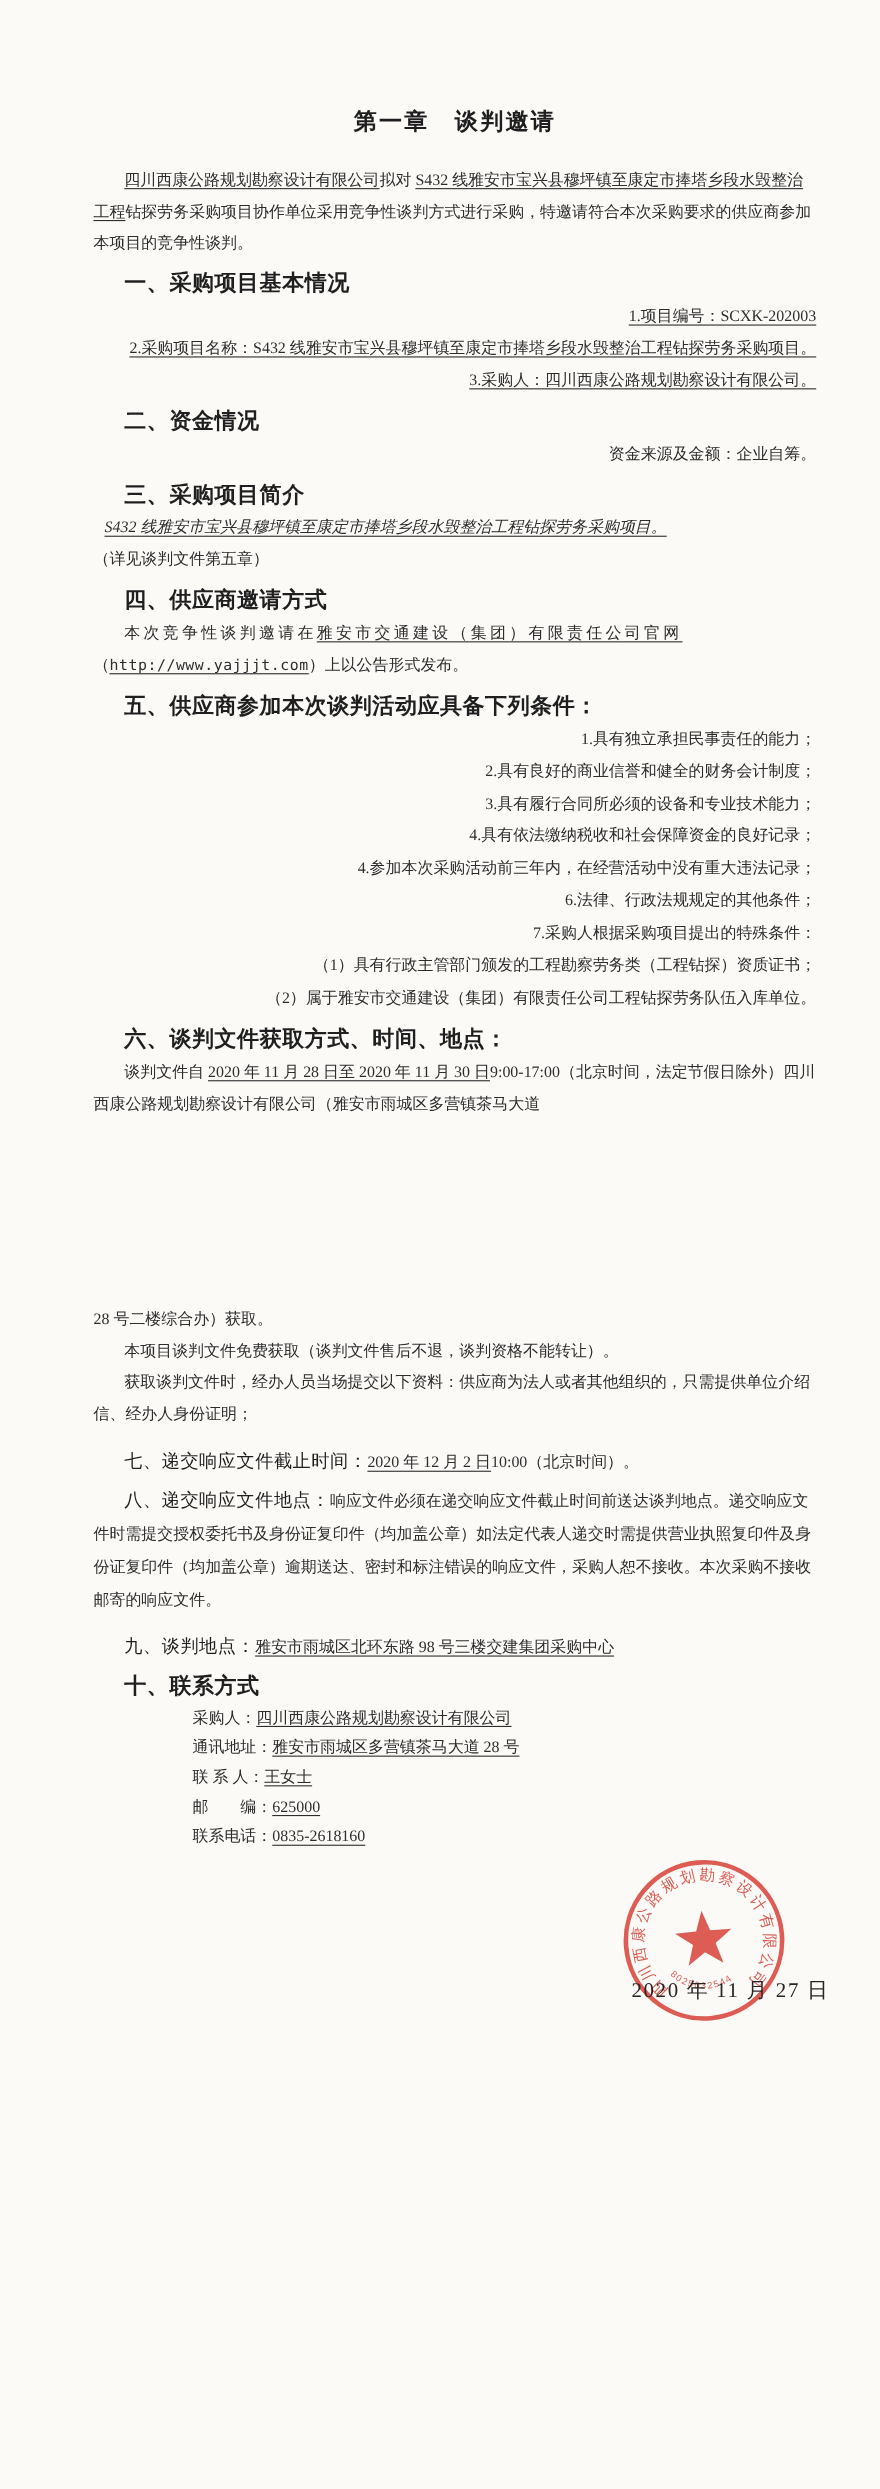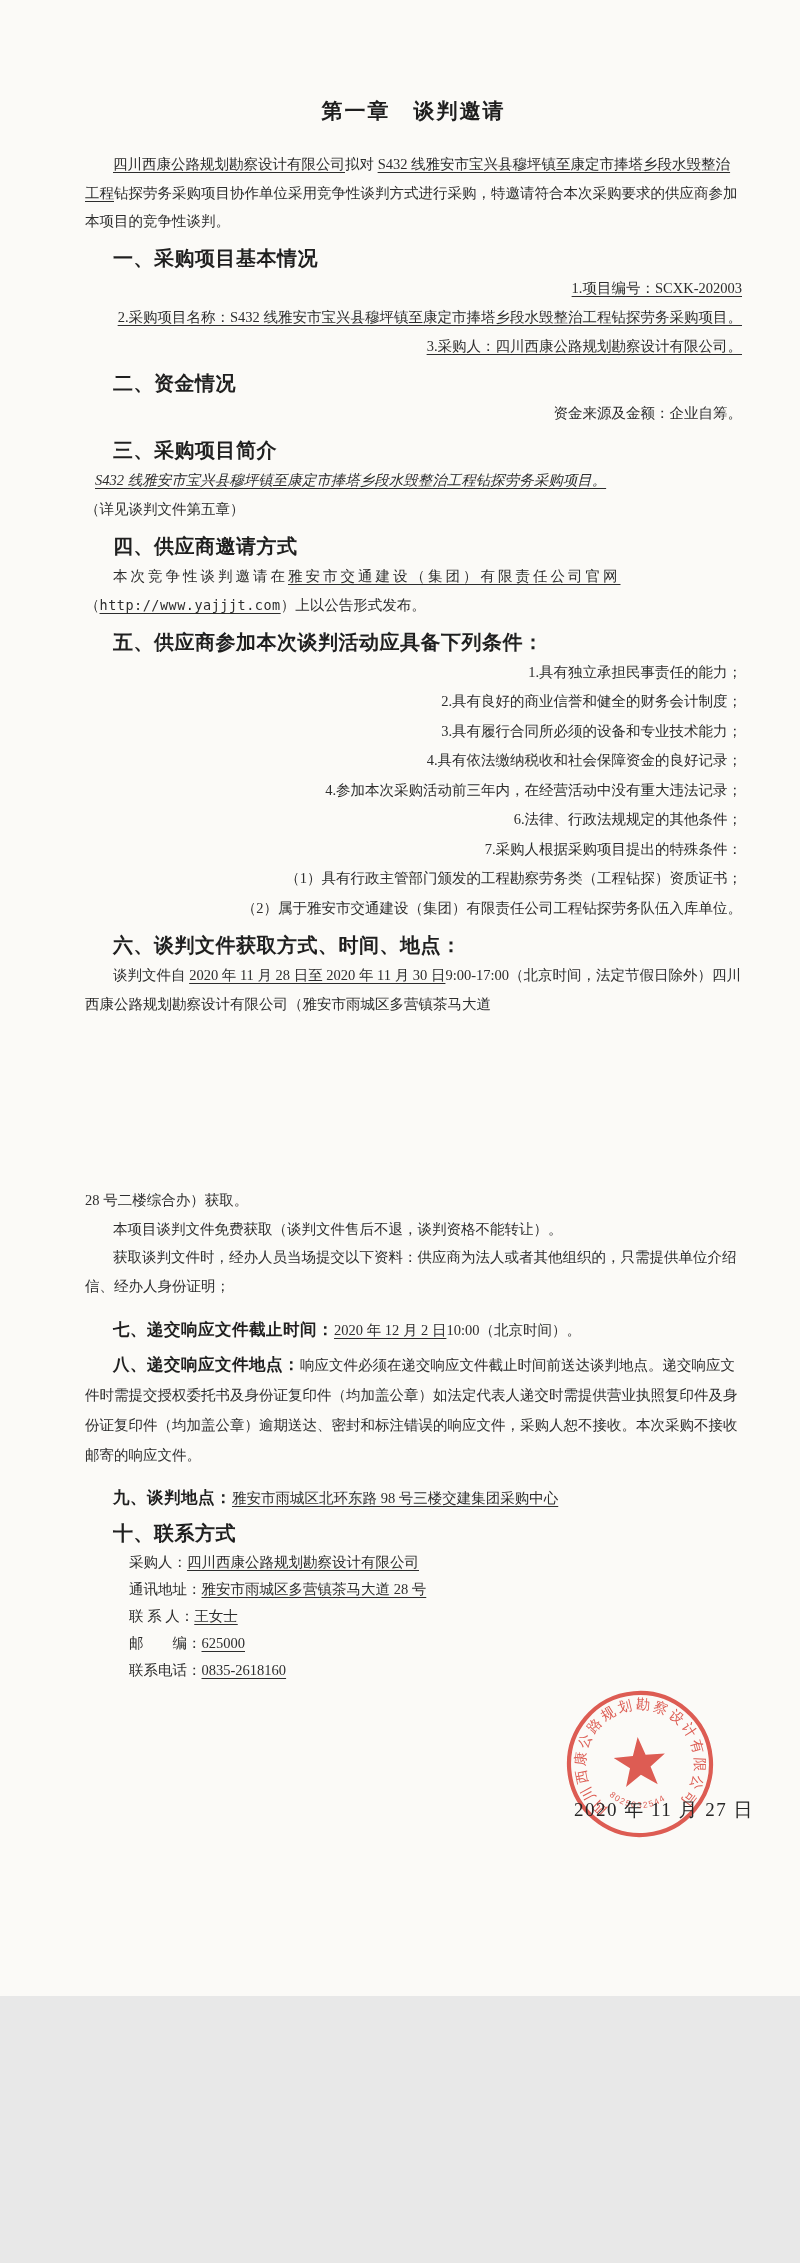--- a/index.html
+++ b/index.html
@@ -1,18 +1,18 @@
 <!DOCTYPE html>
 <html><head>
 <meta charset="utf-8">
 <style>
   html,body { margin:0; padding:0; background:#e8e8e8; }
   .page {
     position:relative;
-    width:800px; height:1996px;
+    width:800px; height:2263px;
     margin:0 auto;
     background:#fbfaf7;
     overflow:hidden;
     font-family:"Liberation Serif","DejaVu Serif",serif;
     color:#2d2d2d;
   }
   .content { padding:96px 58px 0 85px; font-size:14.5px; line-height:28.5px; }
   .doc-title {
     margin:0 0 24px 0;
     font-family:"Liberation Sans","DejaVu Sans",sans-serif;
@@ -28,25 +28,25 @@
   .indent2 { text-indent:28px; }
   .indent1 { text-indent:17px;text-align:right; }
   .indent-s { text-indent:10px;font-style:italic; }
   .item { line-height:29px; }
   .cond { line-height:29.5px; }
   .u { text-decoration:underline; text-underline-offset:3px; text-decoration-thickness:1px; }
   .spread { letter-spacing:3px; }
   .url { font-family:"DejaVu Sans Mono","Liberation Mono",monospace; font-size:13.5px; letter-spacing:0.5px; }
   .lead {
     font-family:"Liberation Sans","DejaVu Sans",sans-serif;
-    font-weight:700; font-size:16.5px; color:#1f1f1f; letter-spacing:0.5px;
+    font-weight:400; font-size:16.5px; color:#1f1f1f; letter-spacing:0.5px;
   }
   .mixed { line-height:30px; }
   .page-gap { height:168px; }
-  .contact-row { margin-left:44px; line-height:27px; }
+  .contact-row { margin-left:90px; line-height:27px; }
   .seal {
     position:absolute; left:562px; top:1686px;
     width:156px; height:156px;
     transform:rotate(-5deg);
     opacity:0.88;
     z-index:2;
   }
   .seal text { fill:#d9473d; }
   .sign-date {
     position:absolute; left:574px; top:1799px;

